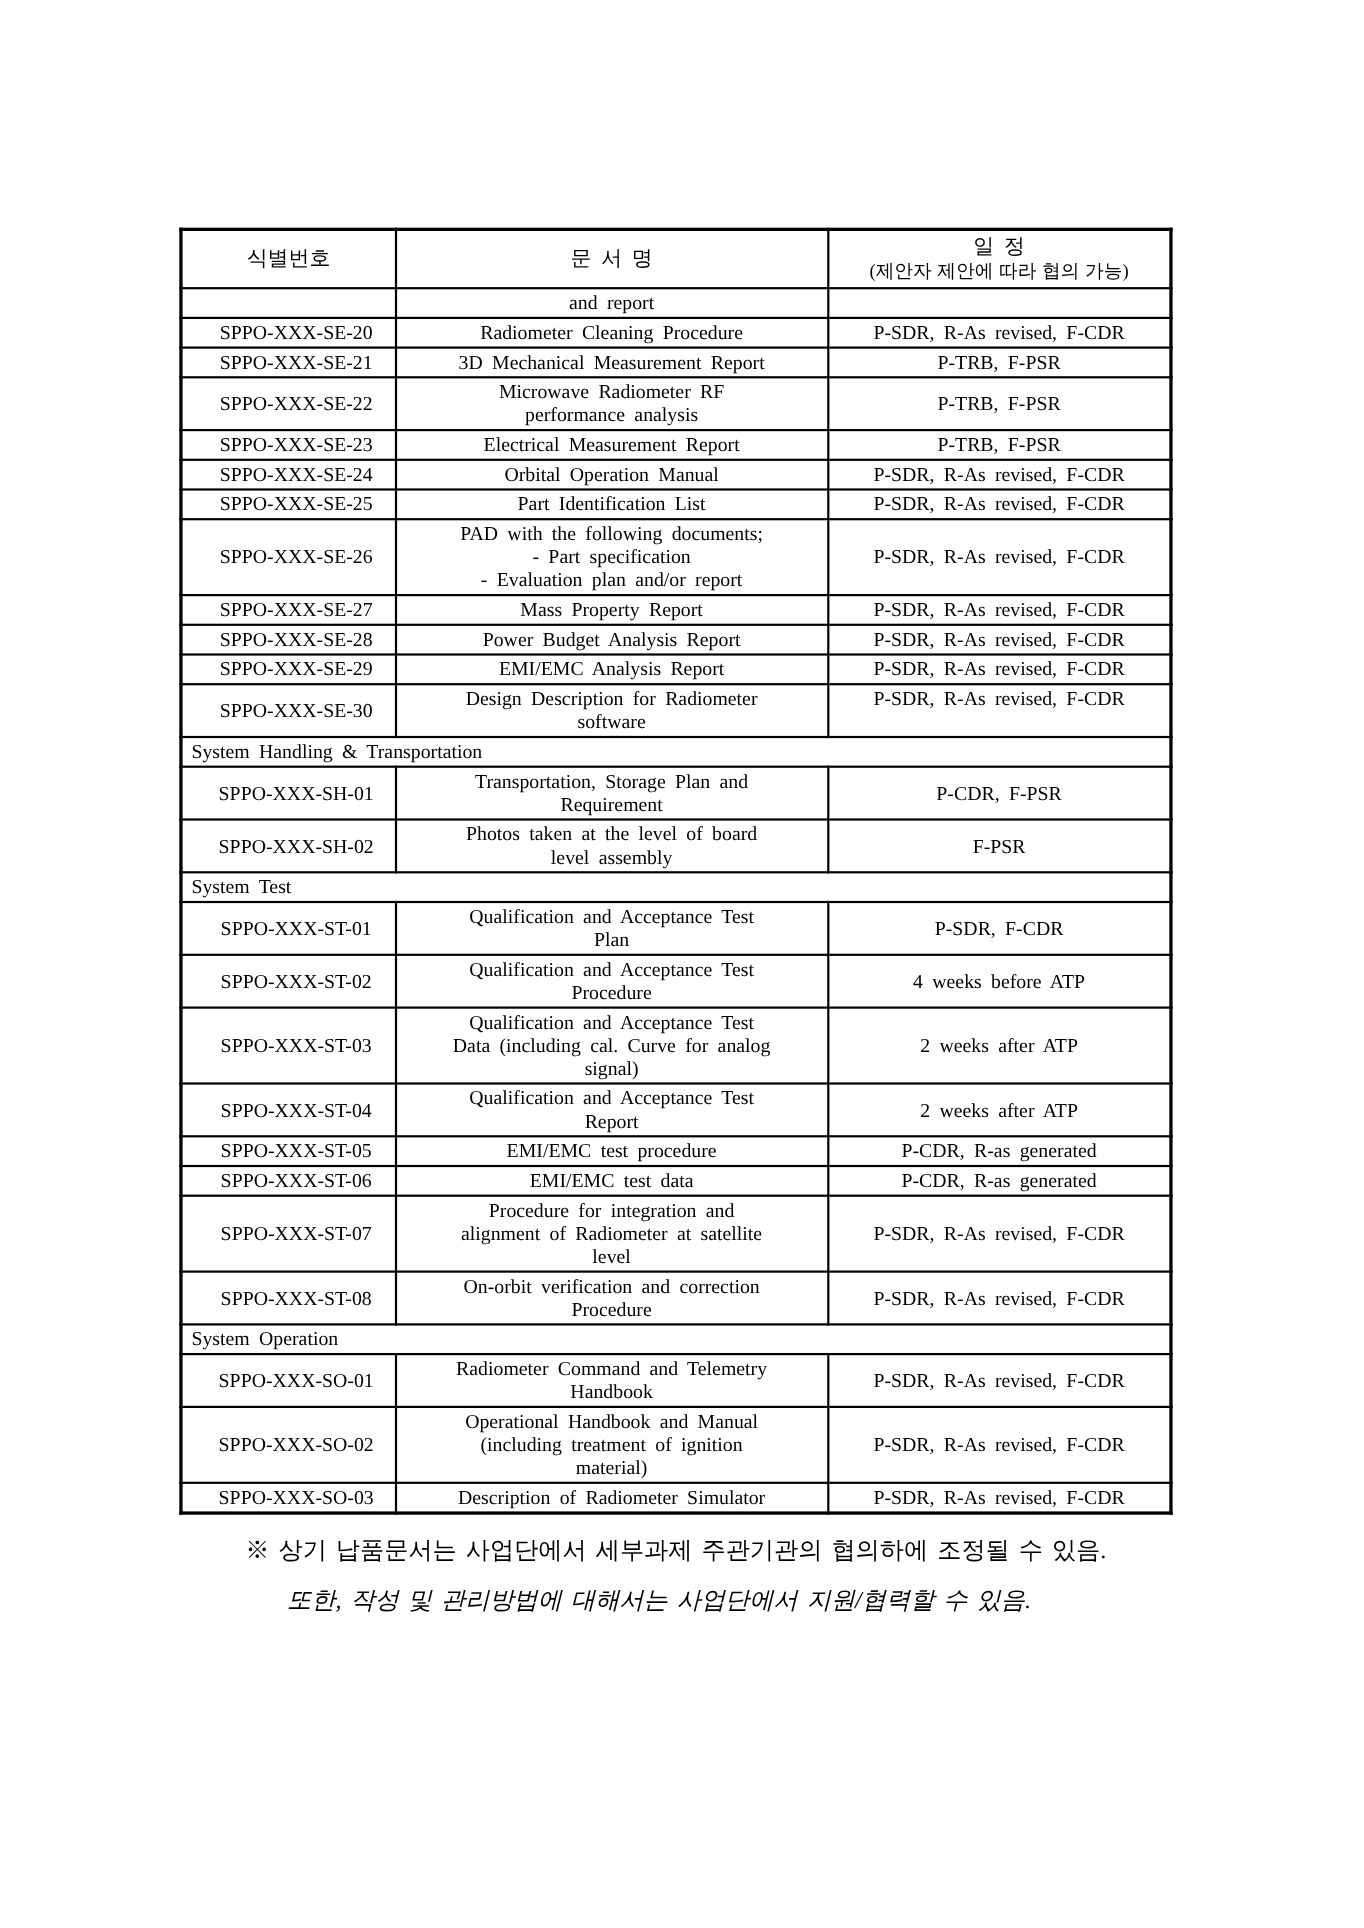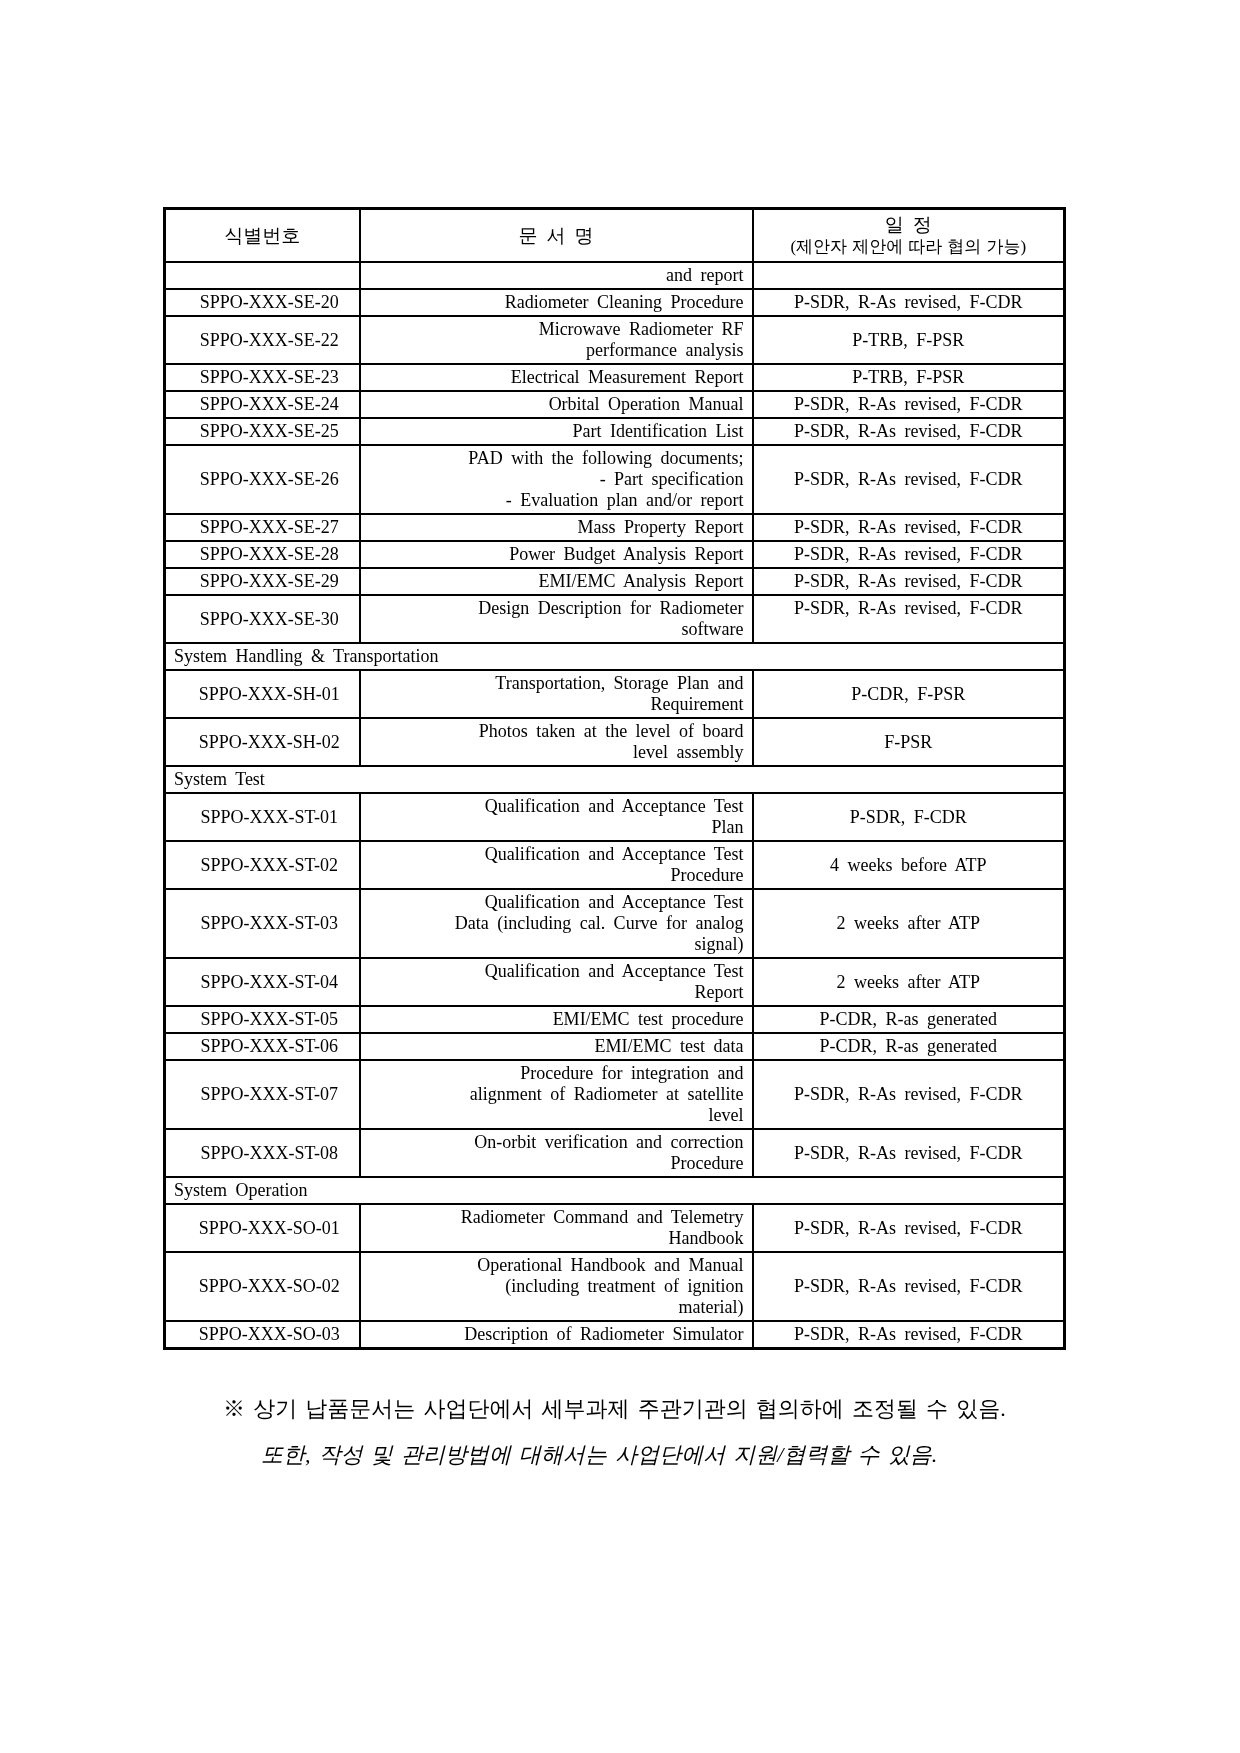--- a/index.html
+++ b/index.html
@@ -49,21 +49,21 @@
     line-height: 22px;
     word-spacing: 0.05em;
   }
   td.cell-id {
     text-align: center;
     padding-left: 16px;
     padding-right: 2px;
     white-space: nowrap;
   }
   td.cell-name {
-    text-align: right;
+    text-align: center;
     white-space: pre-line;
   }
   td.cell-schedule {
     text-align: center;
   }
   td.cell-schedule.v-top {
     vertical-align: top;
   }
   td.cell-section {
     text-align: left;
@@ -116,20 +116,25 @@
     <td class="cell-id"></td>
     <td class="cell-name">and report</td>
     <td class="cell-schedule"></td>
   </tr>
         <tr>
     <td class="cell-id">SPPO-XXX-SE-20</td>
     <td class="cell-name">Radiometer Cleaning Procedure</td>
     <td class="cell-schedule">P-SDR, R-As revised, F-CDR</td>
   </tr>
         <tr>
+    <td class="cell-id">SPPO-XXX-SE-21</td>
+    <td class="cell-name">3D Mechanical Measurement Report</td>
+    <td class="cell-schedule">P-TRB, F-PSR</td>
+  </tr>
+        <tr>
     <td class="cell-id">SPPO-XXX-SE-22</td>
     <td class="cell-name">Microwave Radiometer RF
 performance analysis</td>
     <td class="cell-schedule">P-TRB, F-PSR</td>
   </tr>
         <tr>
     <td class="cell-id">SPPO-XXX-SE-23</td>
     <td class="cell-name">Electrical Measurement Report</td>
     <td class="cell-schedule">P-TRB, F-PSR</td>
   </tr>

